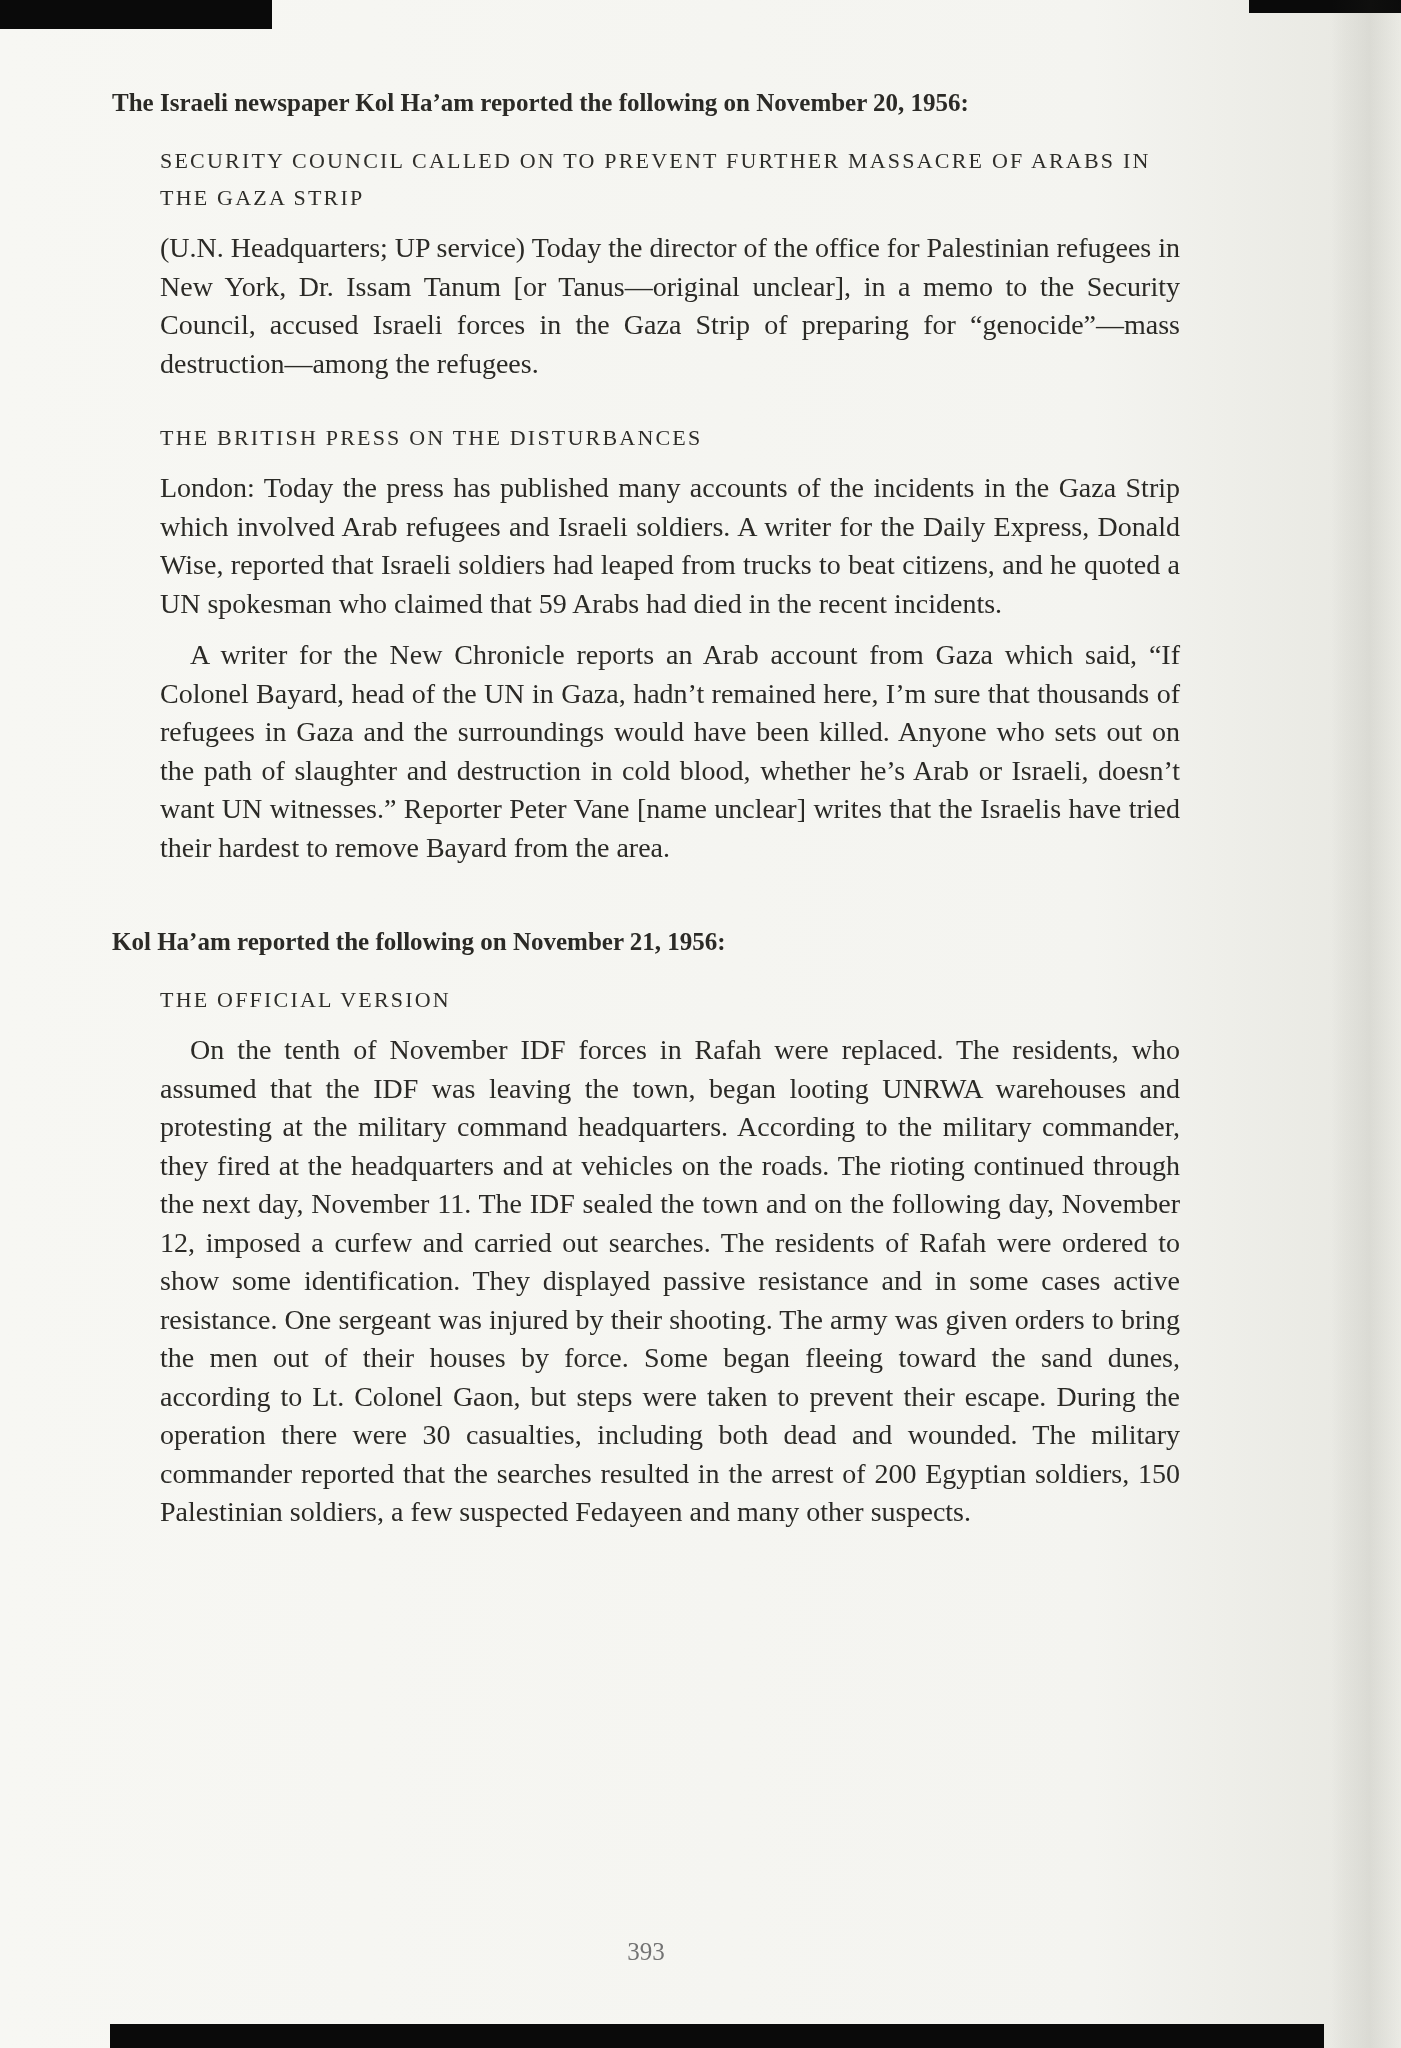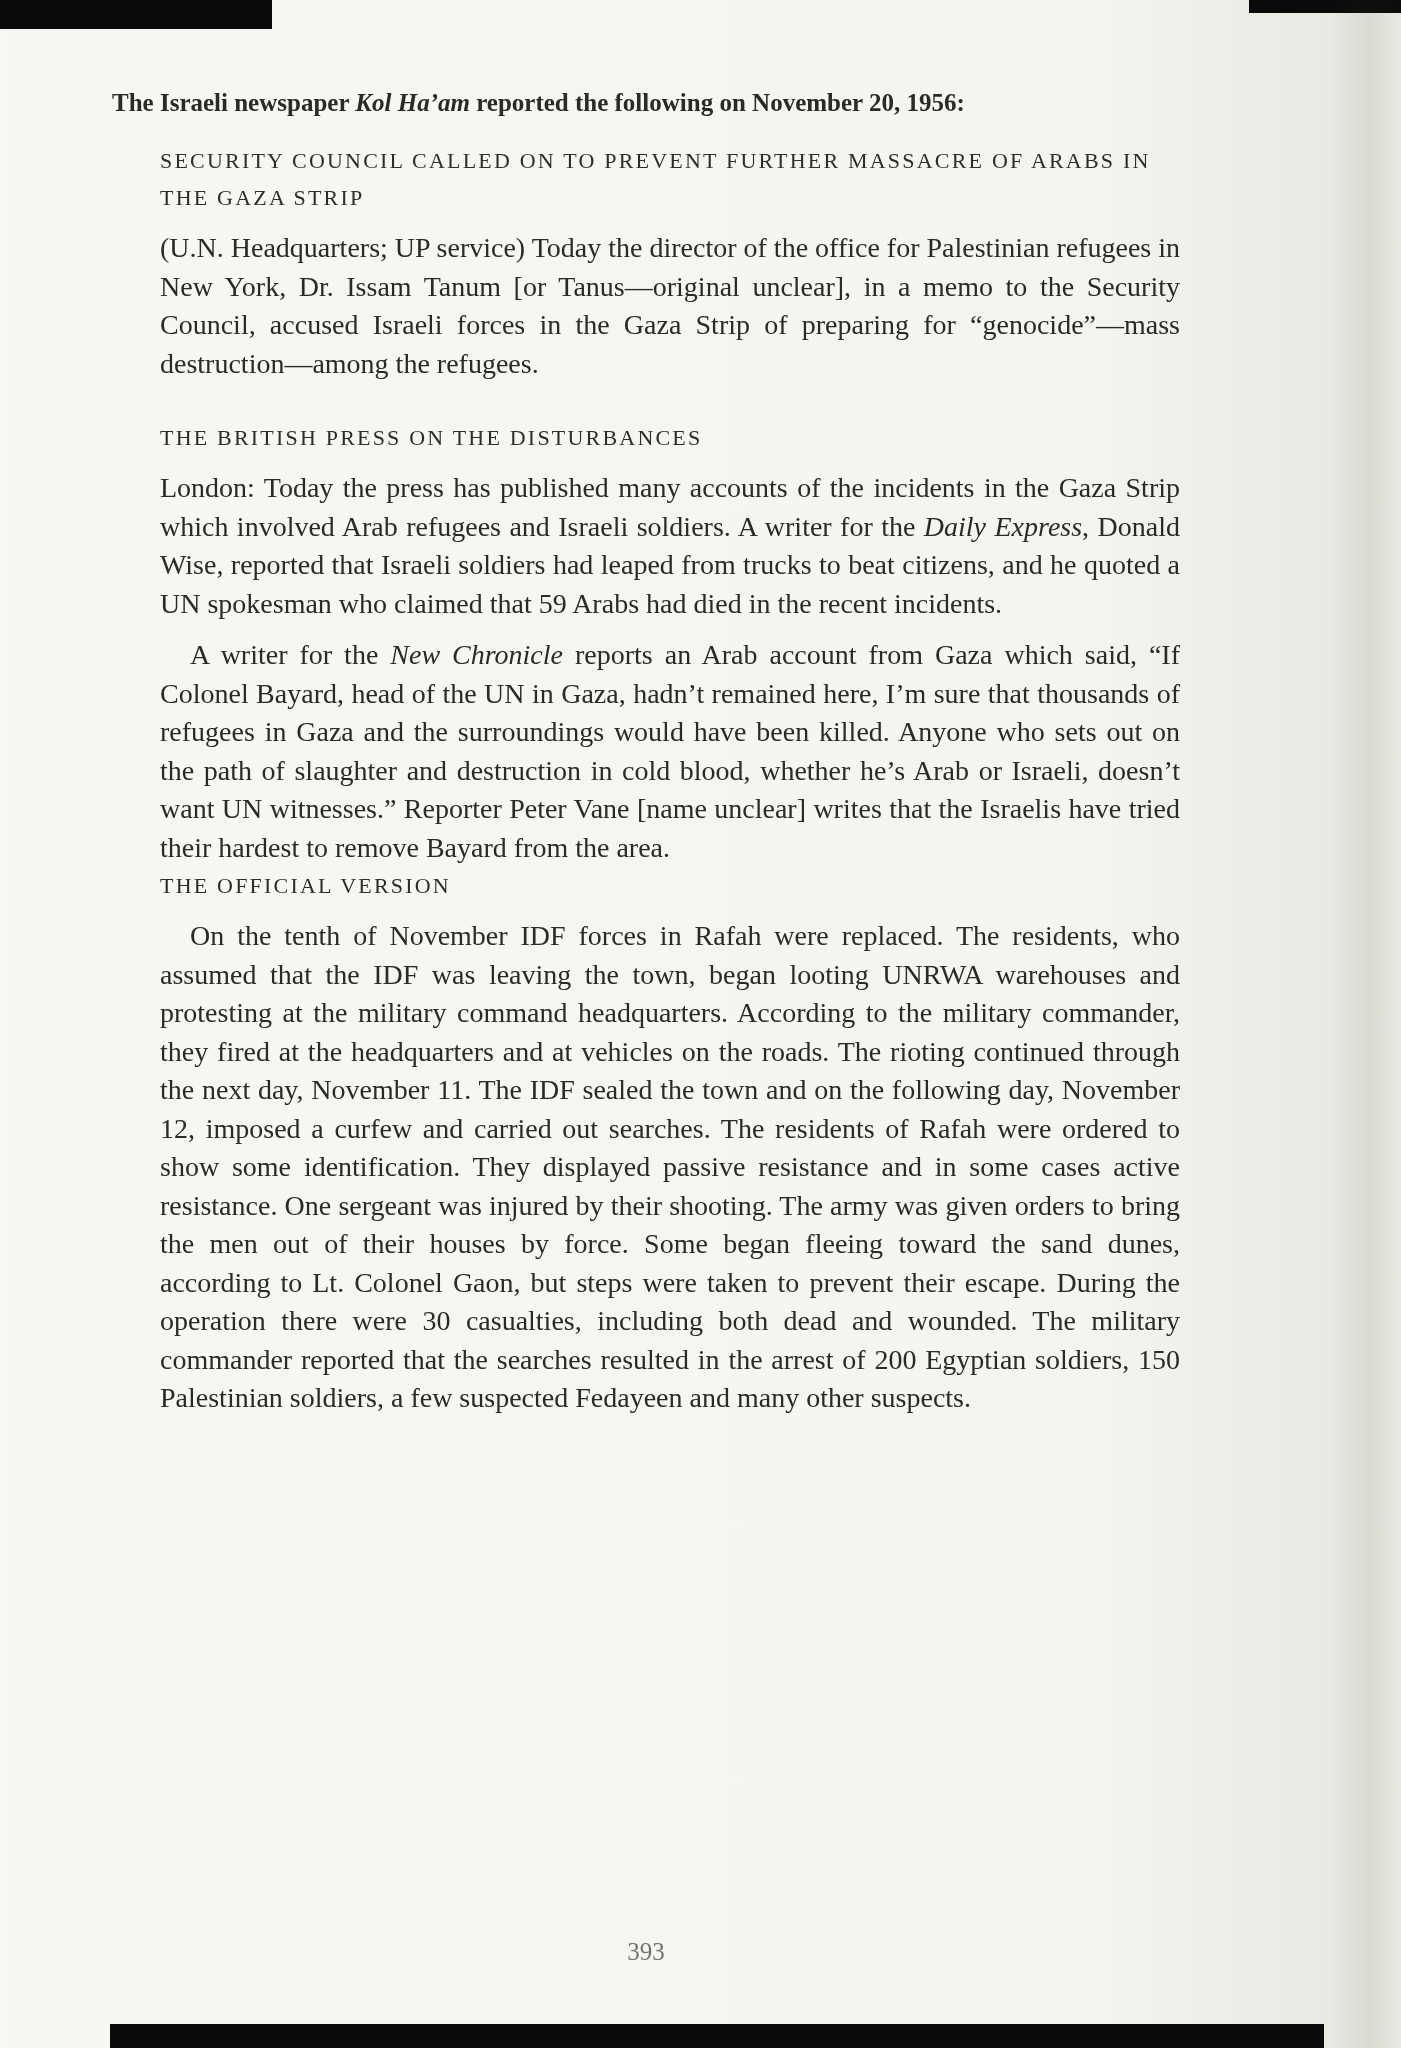--- a/index.html
+++ b/index.html
@@ -39,21 +39,21 @@
   .qheadf { margin-top: 36px; }
   
   .qpara {
     margin: 13px 0 0 48px;
     font-size: 28px;
     line-height: 38.5px;
     text-align: justify;
     text-justify: inter-word;
   }
   .ind { text-indent: 30px; }
-  .it { font-style: italic; }
+  .it { }
   .bd { font-weight: bold; }
   .page-number {
     position: absolute;
     left: 112px;
     width: 1068px;
     top: 1938px;
     text-align: center;
     font-size: 25px;
     color: #737373;
   }
@@ -74,20 +74,21 @@
   <div class="artifact art-top-left"></div>
   <div class="artifact art-top-right"></div>
 
   <div class="content">
       <div class="lead"><span class="bd">The Israeli newspaper </span><span class="it bd">Kol Ha’am</span><span class="bd"> reported the following on November 20, 1956:</span></div>
       <div class="qhead"><span>SECURITY COUNCIL CALLED ON TO PREVENT FURTHER MASSACRE OF ARABS IN THE GAZA STRIP</span></div>
       <div class="qpara"><span>(U.N. Headquarters; UP service) Today the director of the office for Palestinian refugees in New York, Dr. Issam Tanum [or Tanus—original unclear], in a memo to the Security Council, accused Israeli forces in the Gaza Strip of preparing for “genocide”—mass destruction—among the refugees.</span></div>
       <div class="qhead qheadf"><span>THE BRITISH PRESS ON THE DISTURBANCES</span></div>
       <div class="qpara"><span>London: Today the press has published many accounts of the incidents in the Gaza Strip which involved Arab refugees and Israeli soldiers. A writer for the </span><span class="it">Daily Express</span><span>, Donald Wise, reported that Israeli soldiers had leaped from trucks to beat citizens, and he quoted a UN spokesman who claimed that 59 Arabs had died in the recent incidents.</span></div>
       <div class="qpara ind"><span>A writer for the </span><span class="it">New Chronicle</span><span> reports an Arab account from Gaza which said, “If Colonel Bayard, head of the UN in Gaza, hadn’t remained here, I’m sure that thousands of refugees in Gaza and the surroundings would have been killed. Anyone who sets out on the path of slaughter and destruction in cold blood, whether he’s Arab or Israeli, doesn’t want UN witnesses.” Reporter Peter Vane [name unclear] writes that the Israelis have tried their hardest to remove Bayard from the area.</span></div>
+      <div class="lead lead2"><span class="it bd">Kol Ha’am</span><span class="bd"> reported the following on November 21, 1956:</span></div>
       <div class="qhead"><span>THE OFFICIAL VERSION</span></div>
       <div class="qpara ind"><span>On the tenth of November IDF forces in Rafah were replaced. The residents, who assumed that the IDF was leaving the town, began looting UNRWA warehouses and protesting at the military command headquarters. According to the military commander, they fired at the headquarters and at vehicles on the roads. The rioting continued through the next day, November 11. The IDF sealed the town and on the following day, November 12, imposed a curfew and carried out searches. The residents of Rafah were ordered to show some identification. They displayed passive resistance and in some cases active resistance. One sergeant was injured by their shooting. The army was given orders to bring the men out of their houses by force. Some began fleeing toward the sand dunes, according to Lt. Colonel Gaon, but steps were taken to prevent their escape. During the operation there were 30 casualties, including both dead and wounded. The military commander reported that the searches resulted in the arrest of 200 Egyptian soldiers, 150 Palestinian soldiers, a few suspected Fedayeen and many other suspects.</span></div>
     </div>
 
   <div class="page-number">393</div>
 
   <div class="artifact art-bottom"></div>
   <div class="edge-shadow"></div>
 </div>
 

